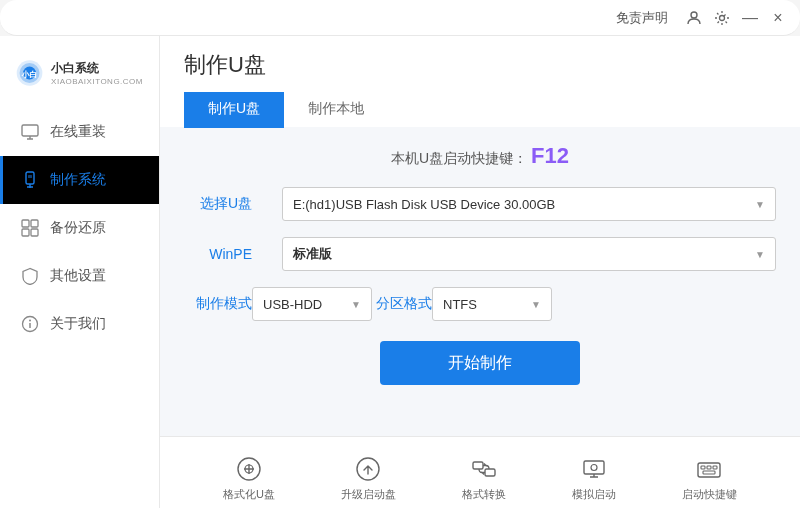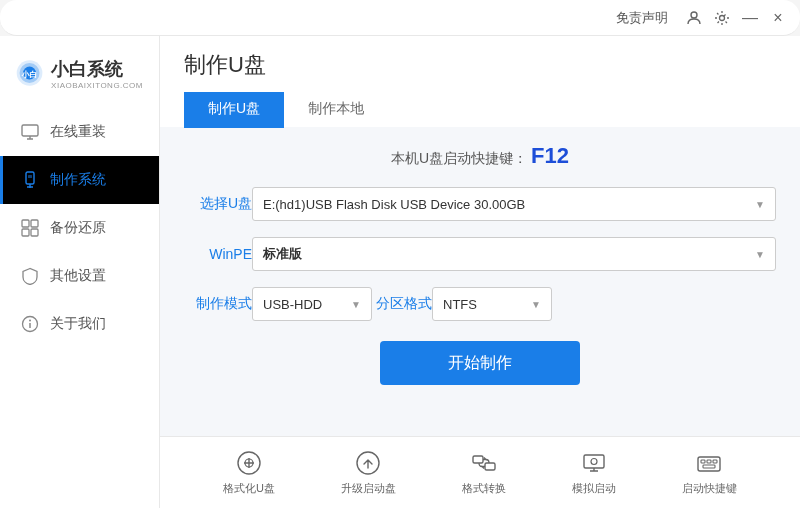--- a/index.html
+++ b/index.html
@@ -68,21 +68,21 @@
     }
     .logo-icon {
       width: 38px;
       height: 38px;
     }
     .logo-text {
       display: flex;
       flex-direction: column;
     }
     .logo-title {
-      font-size: 18px;
+      font-size: 12px;
       font-weight: bold;
       color: #333;
     }
     .logo-subtitle {
       font-size: 8px;
       color: #999;
       letter-spacing: 0.5px;
     }
 
     .sidebar-item {
@@ -164,31 +164,31 @@
       padding: 16px 24px;
     }
 
     .shortcut-hint {
       text-align: center;
       margin-bottom: 18px;
       font-size: 14px;
       color: #555;
     }
     .shortcut-key {
-      color: #1d4ed8;
+      color: #8b5cf6;
       font-size: 22px;
       font-weight: bold;
     }
 
     
     .form-row {
       display: flex;
       align-items: center;
       margin-bottom: 16px;
-      gap: 0;
+      gap: 30px;
     }
     .form-label {
       width: 68px;
       font-size: 14px;
       color: #1a7ee8;
       text-align: right;
       flex-shrink: 0;
     }
     .form-select {
       flex: 1;
@@ -245,21 +245,21 @@
       text-align: center;
       line-height: 44px;
     }
 
     
     .bottom-toolbar {
       background: #fff;
       border-top: 1px solid #e8e8e8;
       height: 72px;
       display: flex;
-      align-items: center;
+      align-items: flex-end;
       justify-content: space-around;
       padding: 0 30px;
     }
     .toolbar-item {
       display: flex;
       flex-direction: column;
       align-items: center;
       gap: 4px;
       cursor: pointer;
       color: #666;

